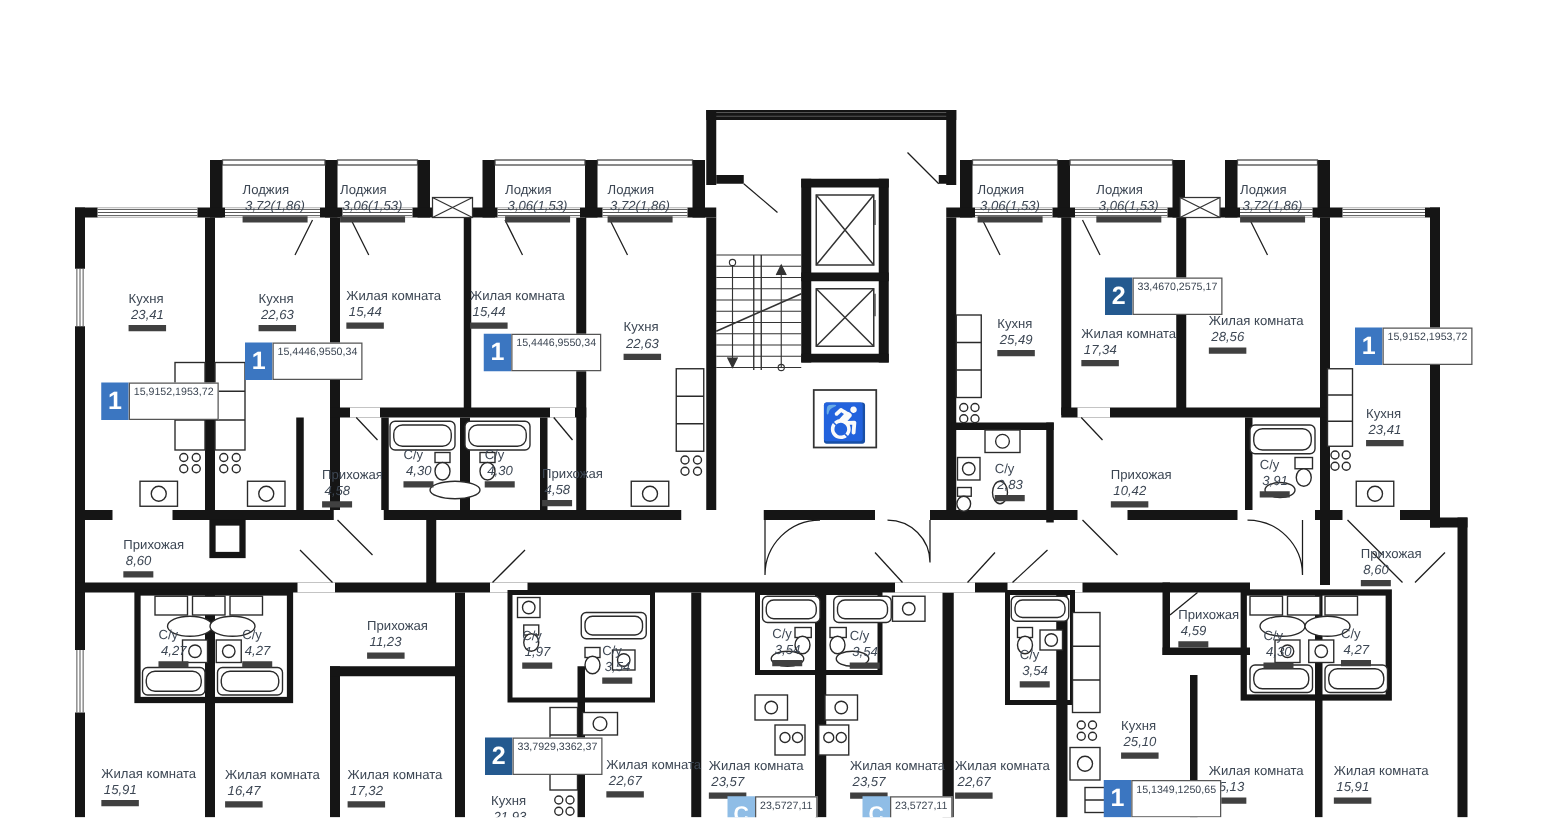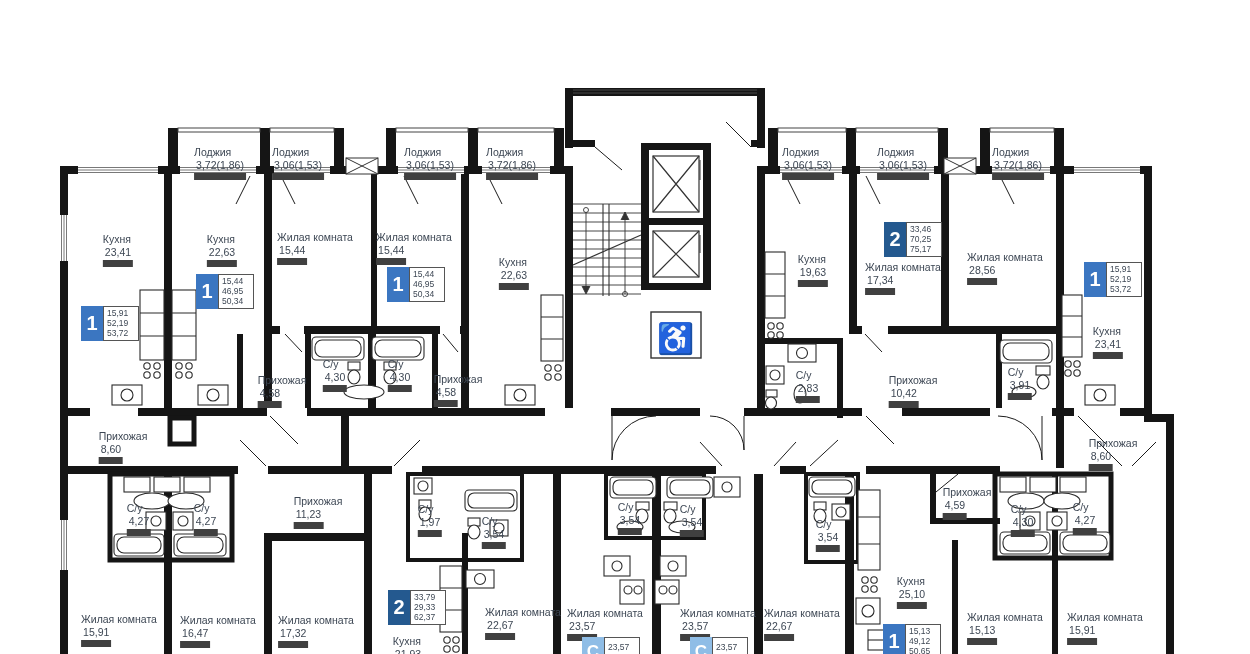--- a/index.html
+++ b/index.html
@@ -1,26 +1,26 @@
 <!DOCTYPE html>
 <html><head>
 <meta charset="utf-8">
 <style>
   html,body{margin:0;padding:0;background:#fff;}
   #plan{position:relative;width:1250px;height:654px;background:#fff;overflow:hidden;
         font-family:"Liberation Sans",sans-serif;}
   #plan svg{position:absolute;left:0;top:0;}
   .lbl{position:absolute;transform:translateX(-50%);white-space:nowrap;
        color:#3d4754;font-size:10.5px;line-height:1.25;z-index:3;}
-  .lbl .larea span{display:inline-block;border-bottom:7px solid #404040;padding:0 2px 1px;}
+  .lbl .larea span{display:inline-block;border-bottom:5px solid #404040;padding:0 2px 1px;font-style:italic;}
   .badge{position:absolute;display:flex;align-items:stretch;z-index:4;}
   .bnum{width:22px;min-height:30px;display:flex;align-items:center;justify-content:center;
         color:#fff;font-weight:bold;font-size:20px;}
   .bareas{background:#fff;border:1px solid #555;color:#3d4754;font-size:8.5px;line-height:1.2;
-          padding:1px 3px;display:flex;flex-direction:column;justify-content:center;min-width:28px;text-align:left;}
+          padding:1px 3px;display:flex;flex-direction:row;justify-content:center;min-width:28px;text-align:left;}
   .badge.studio .bnum{font-size:17px;}
 </style>
 </head>
 <body>
 
 <div id="plan">
 
 <svg width="1250" height="654" viewBox="0 0 1250 654">
 
   <g fill="#151515" stroke="none">
@@ -441,21 +441,21 @@
 <div class="lbl" style="left:414px;top:231px">
       <div class="lname">Жилая комната</div>
       <div class="larea"><span>15,44</span></div>
     </div>
 <div class="lbl" style="left:514px;top:256px">
       <div class="lname">Кухня</div>
       <div class="larea"><span>22,63</span></div>
     </div>
 <div class="lbl" style="left:813px;top:253px">
       <div class="lname">Кухня</div>
-      <div class="larea"><span>19,63</span></div>
+      <div class="larea"><span>25,49</span></div>
     </div>
 <div class="lbl" style="left:903px;top:261px">
       <div class="lname">Жилая комната</div>
       <div class="larea"><span>17,34</span></div>
     </div>
 <div class="lbl" style="left:1005px;top:251px">
       <div class="lname">Жилая комната</div>
       <div class="larea"><span>28,56</span></div>
     </div>
 <div class="lbl" style="left:1108px;top:325px">

